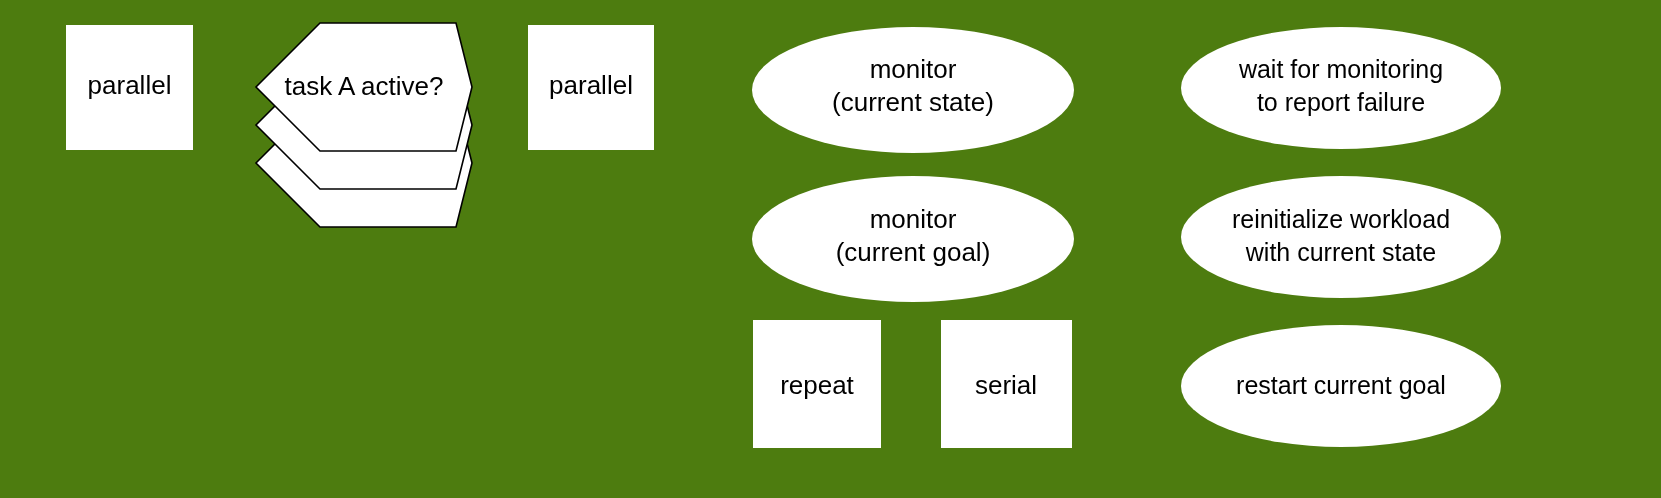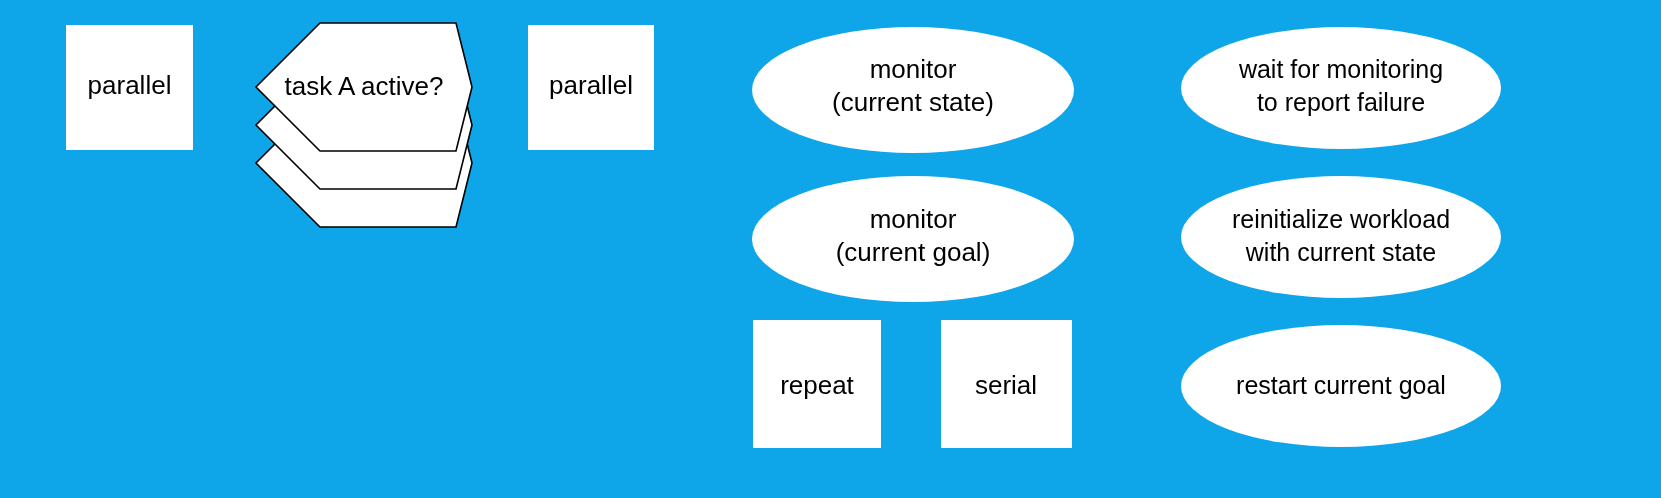--- a/index.html
+++ b/index.html
@@ -8,21 +8,21 @@
     padding: 0;
     background: #000000;
   }
   body {
     font-family: "Liberation Sans", sans-serif;
   }
   #canvas {
     position: relative;
     width: 1661px;
     height: 498px;
-    background: #0ea5e9;
+    background: #4d7c0f;
     overflow: hidden;
   }
   #canvas svg {
     position: absolute;
     top: 0;
     left: 0;
     width: 1661px;
     height: 498px;
     display: block;
   }

